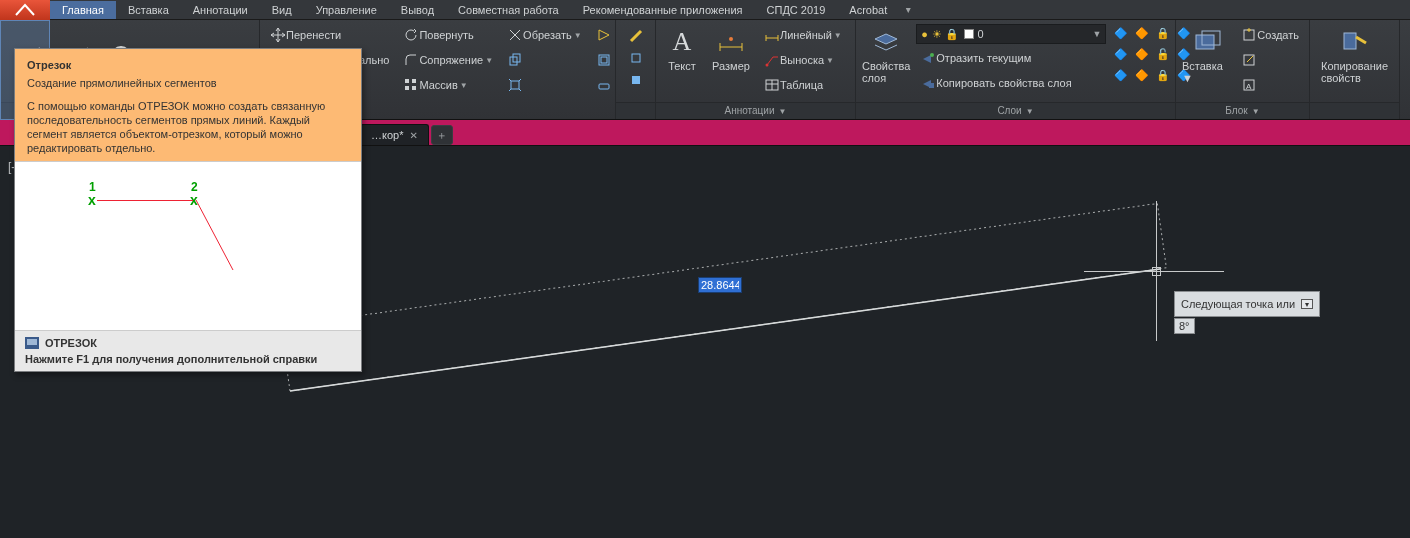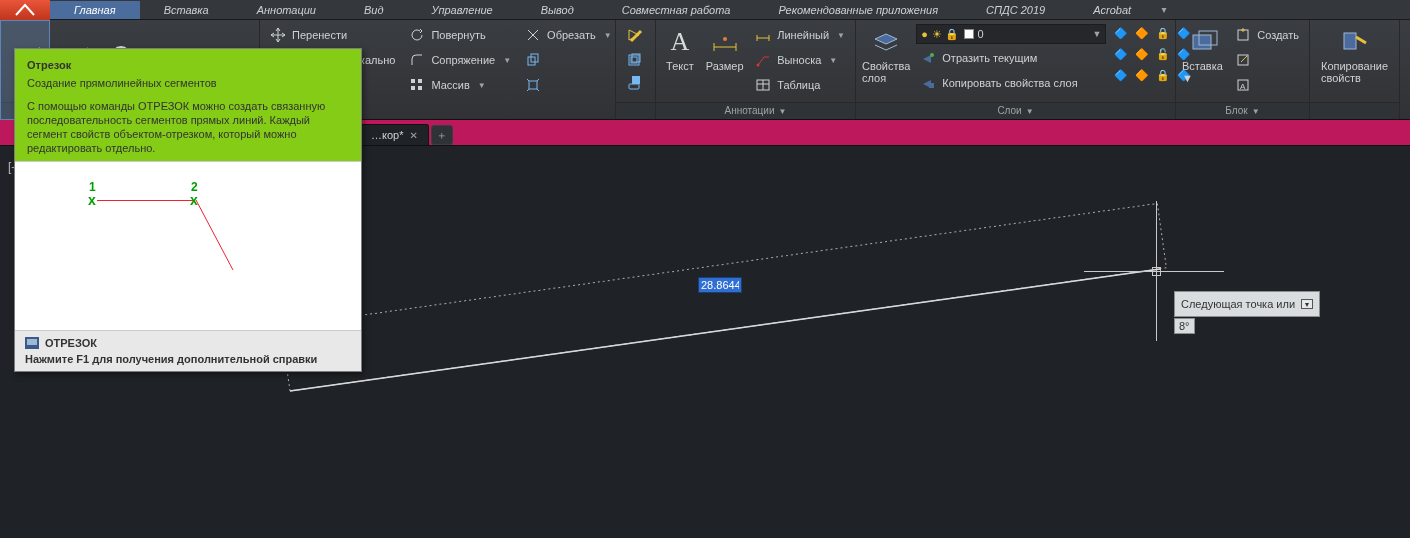--- a/index.html
+++ b/index.html
@@ -18,21 +18,21 @@
   
   .tabs{
     display:flex; align-items:center; height:20px; background:#34373b; border-bottom:1px solid #1a1a1a;
     font-size:11px; color:var(--text);
   }
   .tabs .logo{
     width:50px; height:20px; background:linear-gradient(#e9553a,#c0351c);
     display:flex; align-items:center; justify-content:center;
   }
   .tabs .tab{
-    padding:3px 24px; cursor:default;font-style:italic;
+    padding:3px 12px; cursor:default;
   }
   .tabs .tab.active{
     background:#4b6d9e; color:#fff;
   }
   .tabs .chev{ width:18px; text-align:center; color:var(--text-dim); font-size:10px;}
   
   .ribbon{
     display:flex; height:100px; background:linear-gradient(#3a3d41,#303236); border-bottom:1px solid #111;
     color:var(--text); font-size:11px;
   }
@@ -41,21 +41,21 @@
     border-right:1px solid #26282b;
   }
   .panel-body{ flex:1; display:flex; gap:6px; }
   .panel-title{
     text-align:center; font-size:10px; color:var(--text-dim); padding:2px 0 3px;
     background:#2f3236; margin:0 -6px; border-top:1px solid #26282b;
   }
   .panel-title .dd{ font-size:8px; margin-left:4px;}
   .vcol{ display:flex; flex-direction:column; gap:3px; }
   .rowbtn{
-    display:flex; align-items:center; gap:6px; padding:1px 4px; white-space:nowrap; height:22px;
+    display:flex; align-items:center; padding:1px 4px; white-space:nowrap; height:22px;
   }
   .rowbtn .ic{ width:16px; height:16px; display:inline-flex; align-items:center; justify-content:center; }
   .rowbtn .dd{ font-size:8px; color:var(--text-dim); margin-left:2px; }
   .smallic{ width:16px;height:16px; display:inline-flex;align-items:center;justify-content:center; }
   .bigbtn{
     display:flex; flex-direction:column; align-items:center; justify-content:flex-start;
     width:58px; padding-top:2px; gap:2px;
   }
   .bigbtn .bigic{ width:32px;height:32px; display:flex;align-items:center;justify-content:center;}
   .bigbtn .lbl{ text-align:left; line-height:12px;}
@@ -106,21 +106,21 @@
     background:#d9dde0; color:#333; font-size:11px; padding:1px 4px; border:1px solid #8a8d90;
   }
   
   .cross-h{ position:absolute; left:1084px; top:125px; width:140px; height:1px; background:#c7c9ca;}
   .cross-v{ position:absolute; left:1156px; top:55px;  width:1px;  height:140px; background:#c7c9ca;}
   .cross-box{ position:absolute; left:1152px; top:121px; width:9px;height:9px;border:1px solid #c7c9ca;background:transparent;}
   
   .minus{ position:absolute; left:8px; top:14px; color:#b9bcbe; font-size:12px;}
   
   .tooltip{
-    position:absolute; left:14px; top:48px; width:348px; background:#84cc16; color:#333;
+    position:absolute; left:14px; top:48px; width:348px; background:#fdba74; color:#333;
     border:1px solid #7a7c7f; box-shadow:2px 3px 6px rgba(0,0,0,.4); font-size:11px;
     z-index:50;
   }
   .tooltip .tt-body{ padding:10px 12px 6px 12px; }
   .tooltip .tt-title{ font-weight:600; margin-bottom:6px;}
   .tooltip .tt-sub{ margin-bottom:10px;}
   .tooltip .tt-desc{ line-height:14px; color:#333;}
   .tooltip .tt-illus{ height:170px; background:#fff; border-top:1px solid #ccc; border-bottom:1px solid #ccc; position:relative;}
   .tooltip .tt-foot{ padding:6px 10px; background:#e8e8e8;}
   .tooltip .tt-cmd{ font-weight:600; display:flex; align-items:center; gap:6px; margin-bottom:4px;}
@@ -535,21 +535,21 @@
     <span>Следующая точка или</span>
     <span class="mini">▾</span>
   </div>
   <div class="angle">8°</div>
 </div>
 
 <div class="tooltip">
   <div class="tt-body">
     <div class="tt-title">Отрезок</div>
     <div class="tt-sub">Создание прямолинейных сегментов</div>
-    <div class="tt-desc">С помощью команды ОТРЕЗОК можно создать связанную последовательность сегментов прямых линий. Каждый сегмент свойств объектом-отрезком, который можно редактировать отдельно.</div>
+    <div class="tt-desc">С помощью команды ОТРЕЗОК можно создать связанную последовательность сегментов прямых линий. Каждый сегмент является объектом-отрезком, который можно редактировать отдельно.</div>
   </div>
   <div class="tt-illus">
     <span class="tt-pt" style="left:74px; top:18px;">1</span>
     <span class="tt-pt" style="left:176px; top:18px;">2</span>
     <span class="tt-x" style="left:73px; top:30px;">x</span>
     <span class="tt-x" style="left:175px; top:30px;">x</span>
     <div class="tt-line1" style="left:82px; top:38px; width:96px;"></div>
     <svg style="position:absolute;left:0;top:0" width="260" height="170">
         <line x1="181" y1="38" x2="218" y2="108" stroke="#e23" stroke-width="1"></line>
       </svg>

